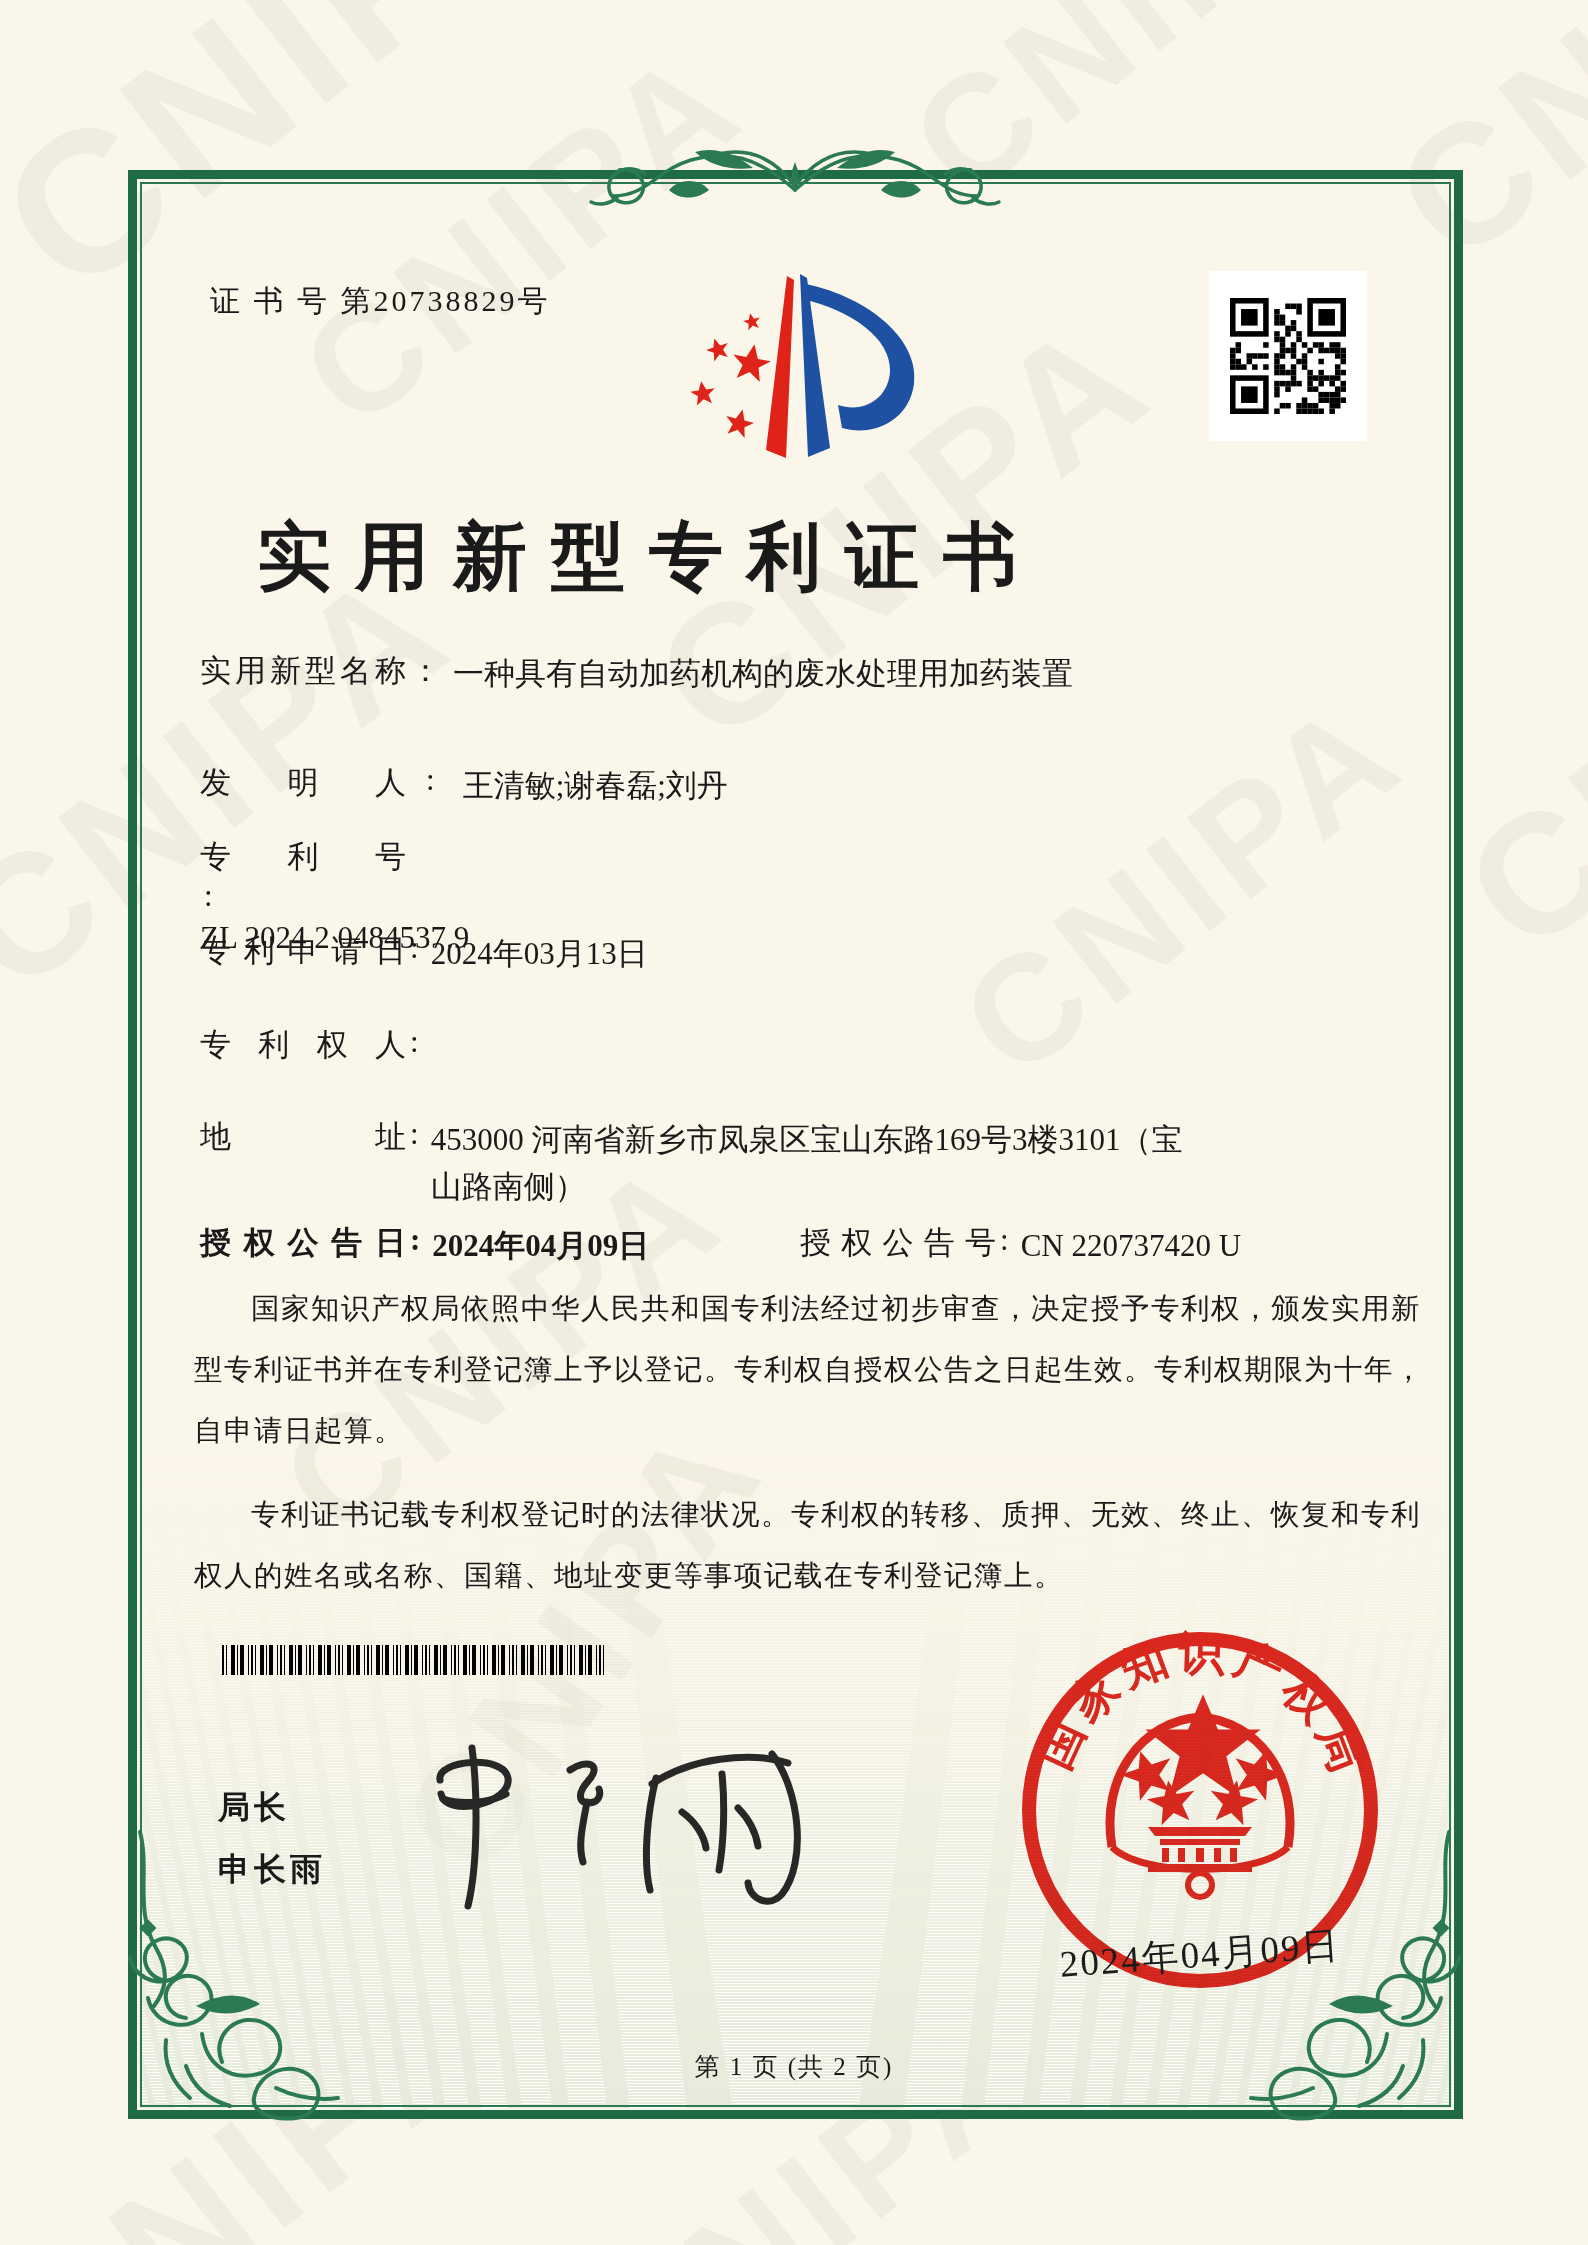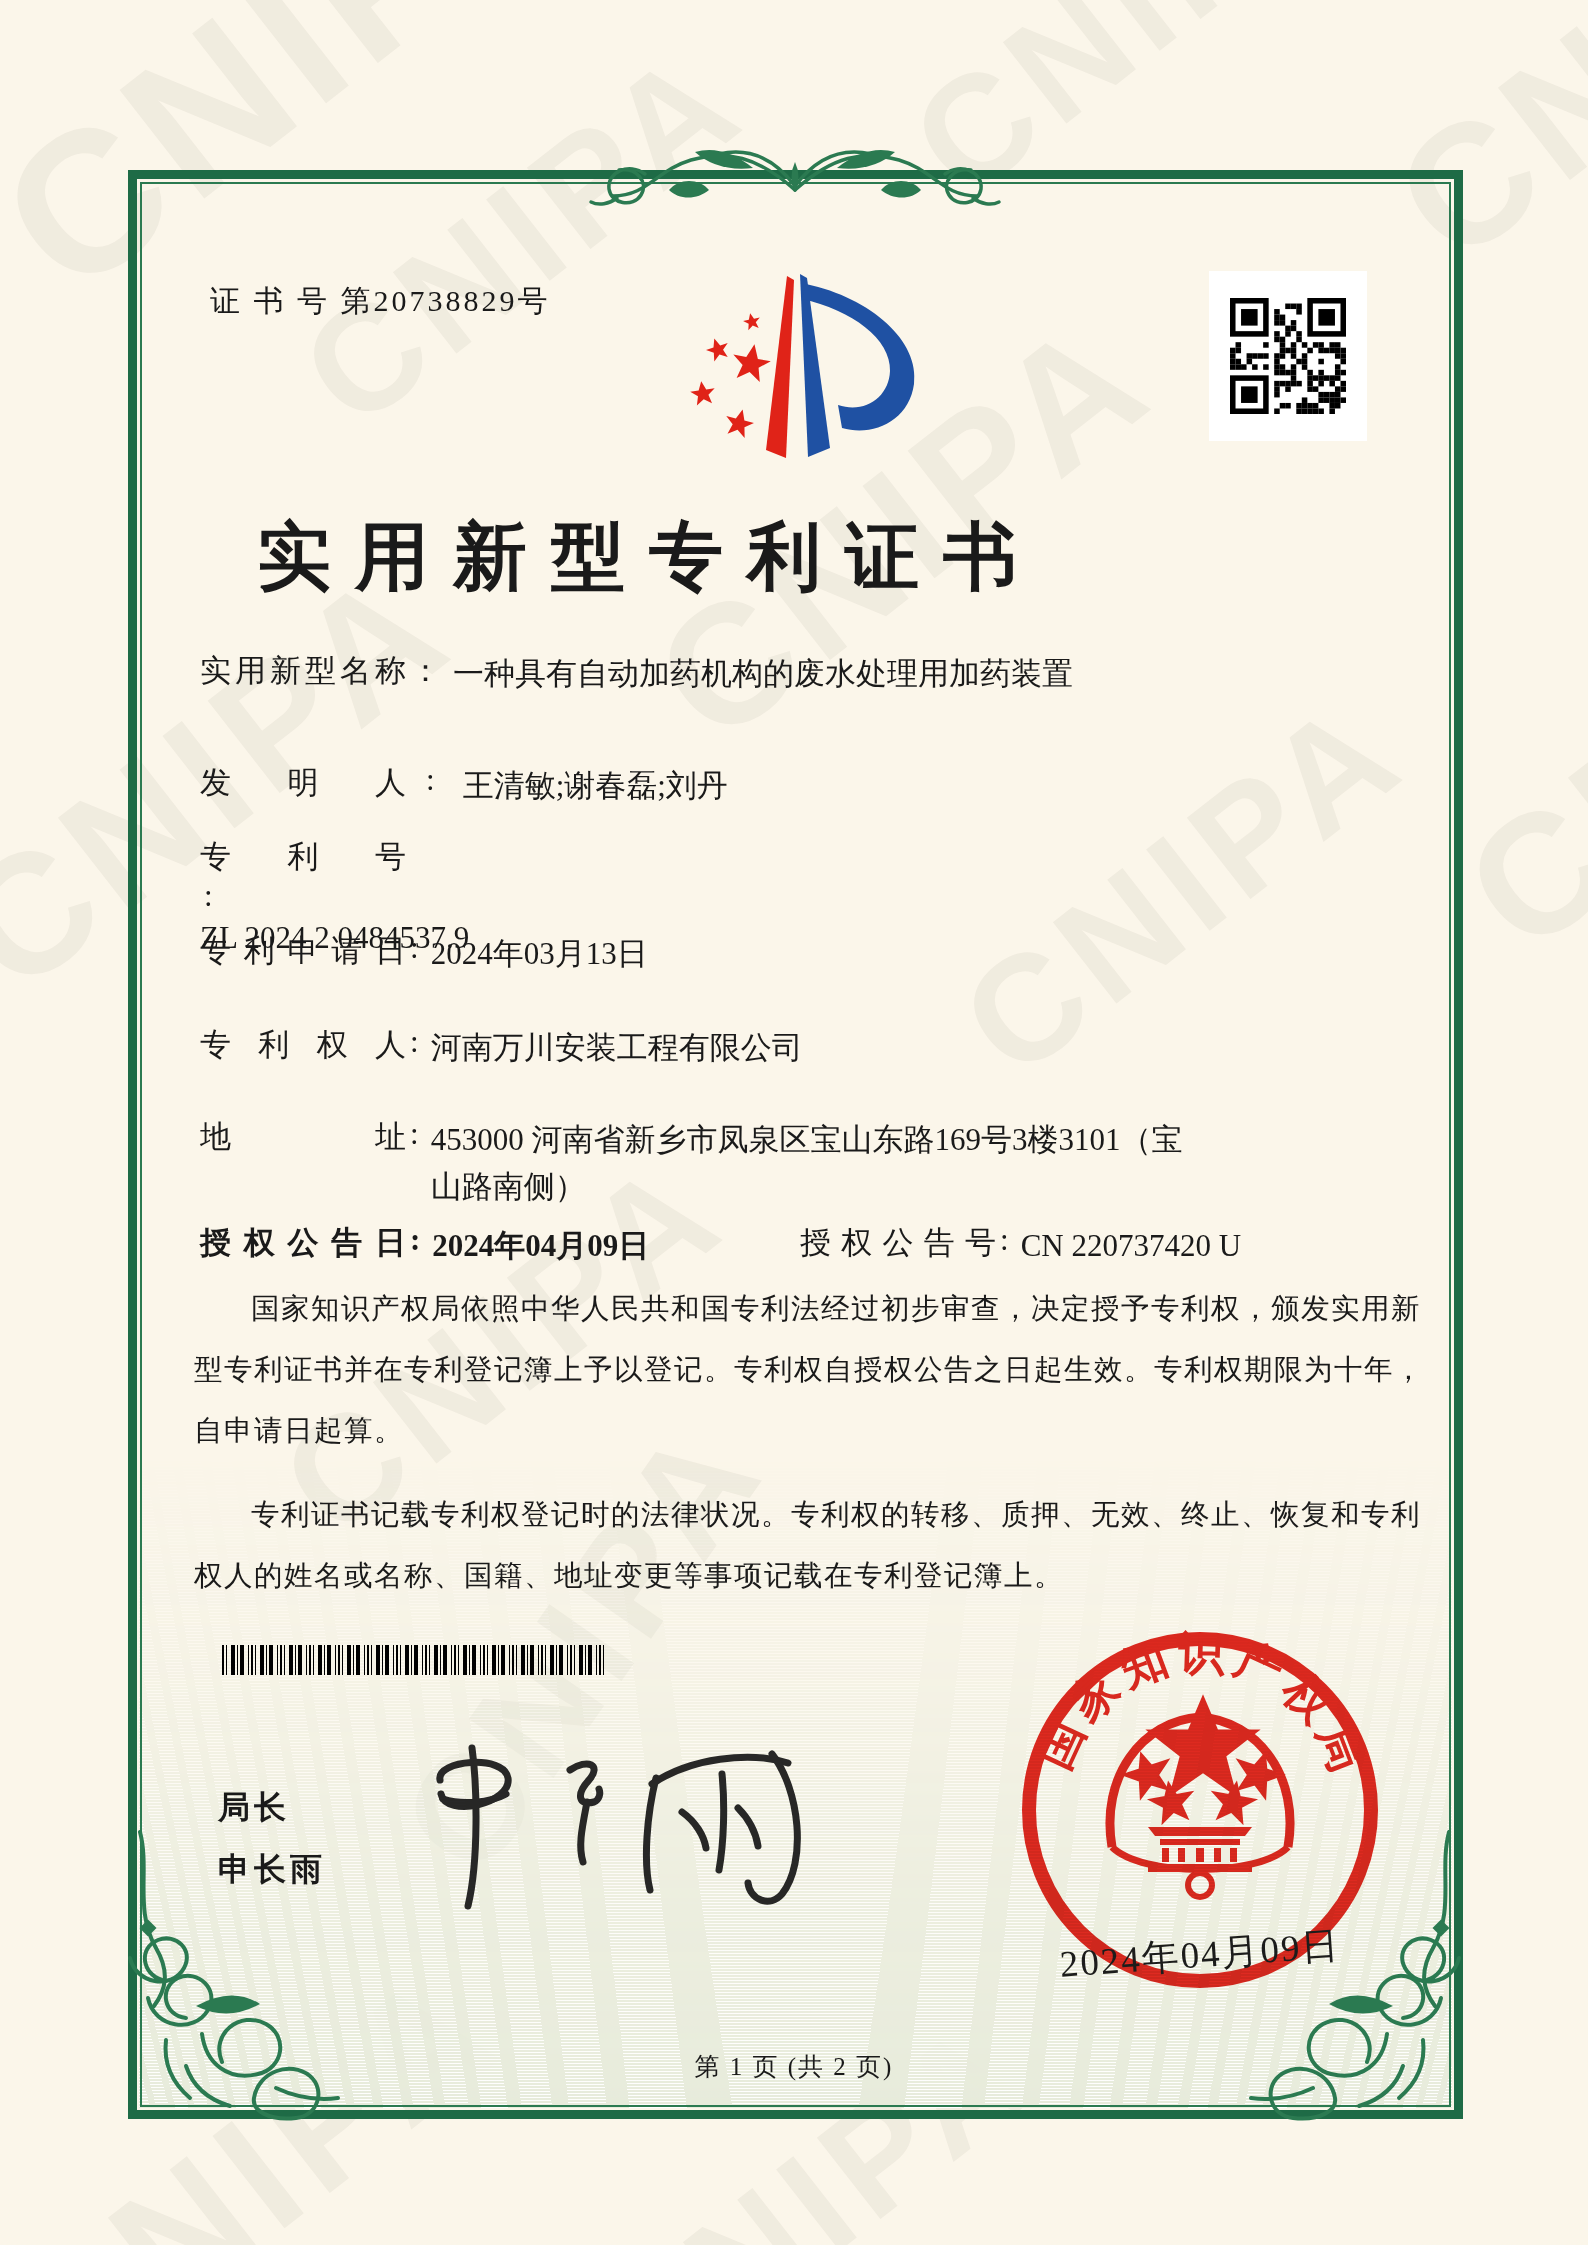--- a/index.html
+++ b/index.html
@@ -331,21 +331,20 @@
   <span class="val">ZL 2024 2 0484537.9</span>
 </div>
 <div class="row" style="top:930px;">
   <span class="lbl">专利申请日</span>
   <span class="colon">:</span>
   <span class="val">2024年03月13日</span>
 </div>
 <div class="row" style="top:1024px;">
   <span class="lbl">专利权人</span>
   <span class="colon">:</span>
-  <span class="val">河南万川安装工程有限公司</span>
 </div>
 <div class="row" style="top:1116px;">
   <span class="lbl">地址</span>
   <span class="colon">:</span>
   <span class="val addr-val">453000 河南省新乡市凤泉区宝山东路169号3楼3101（宝山路南侧）</span>
 </div>
 <div class="row" style="top:1222px;font-weight:bold;">
   <span class="lbl">授权公告日</span>
   <span class="colon">:</span>
   <span class="val">2024年04月09日</span>

